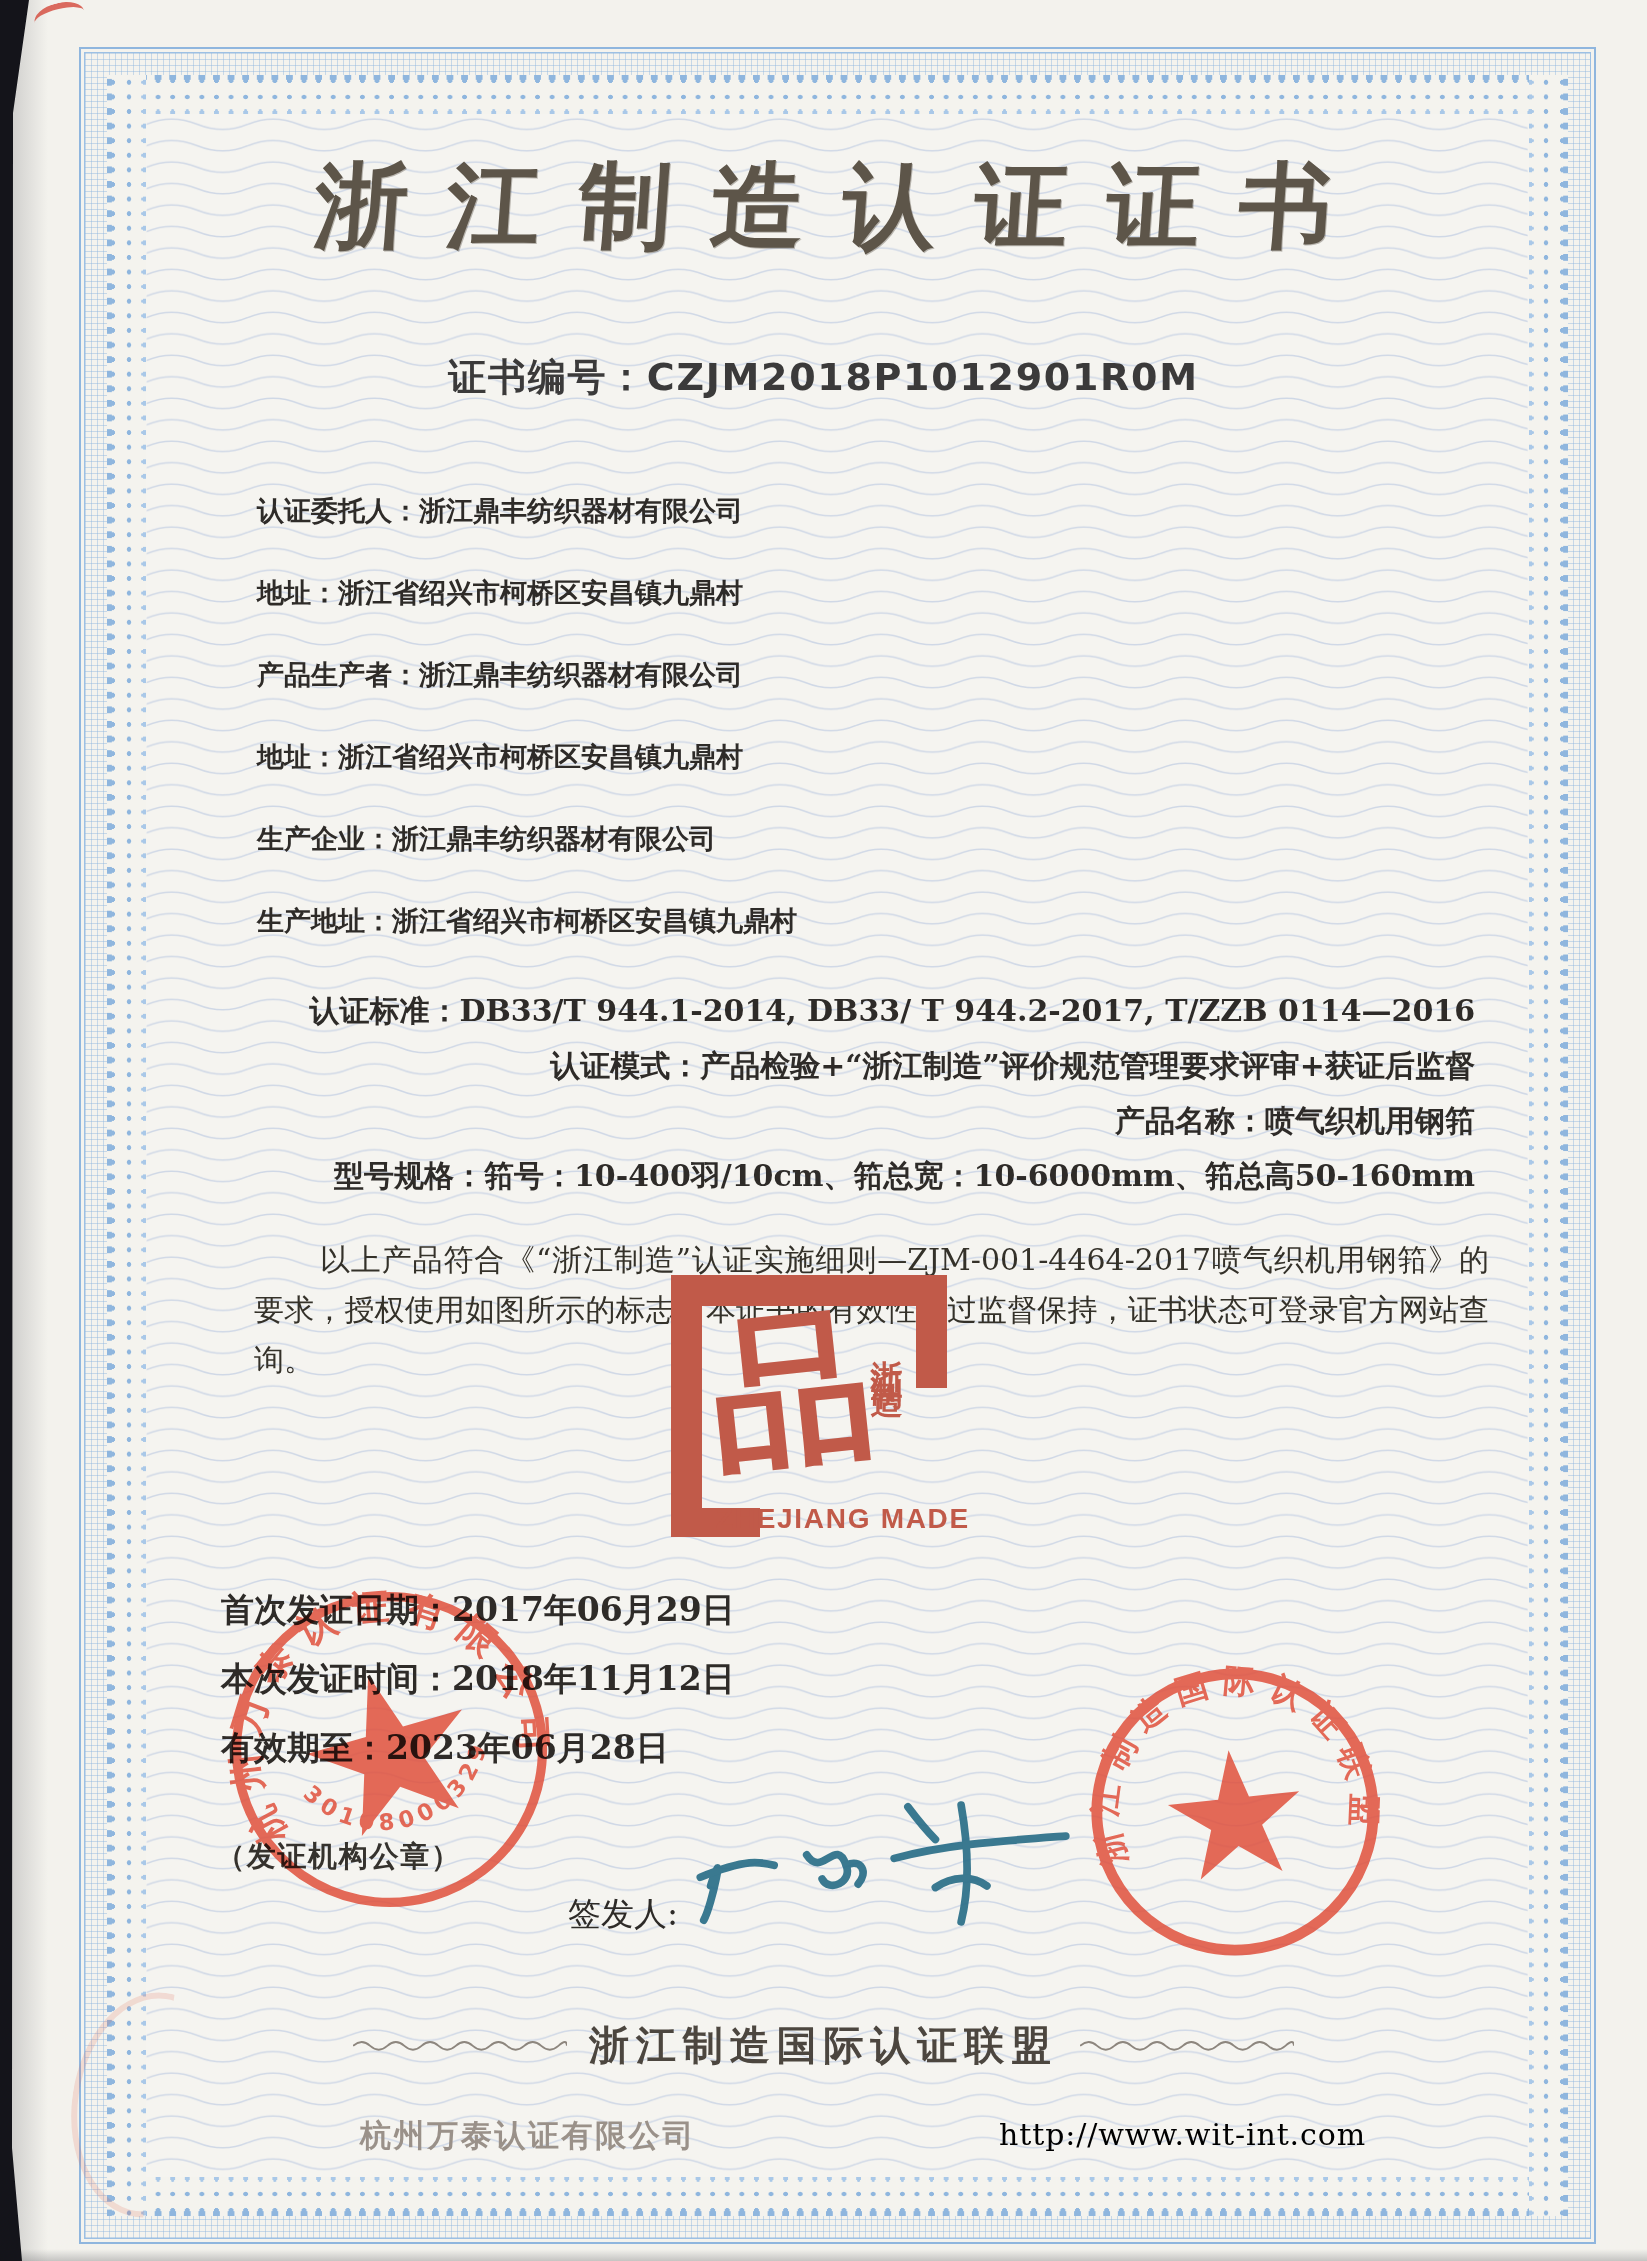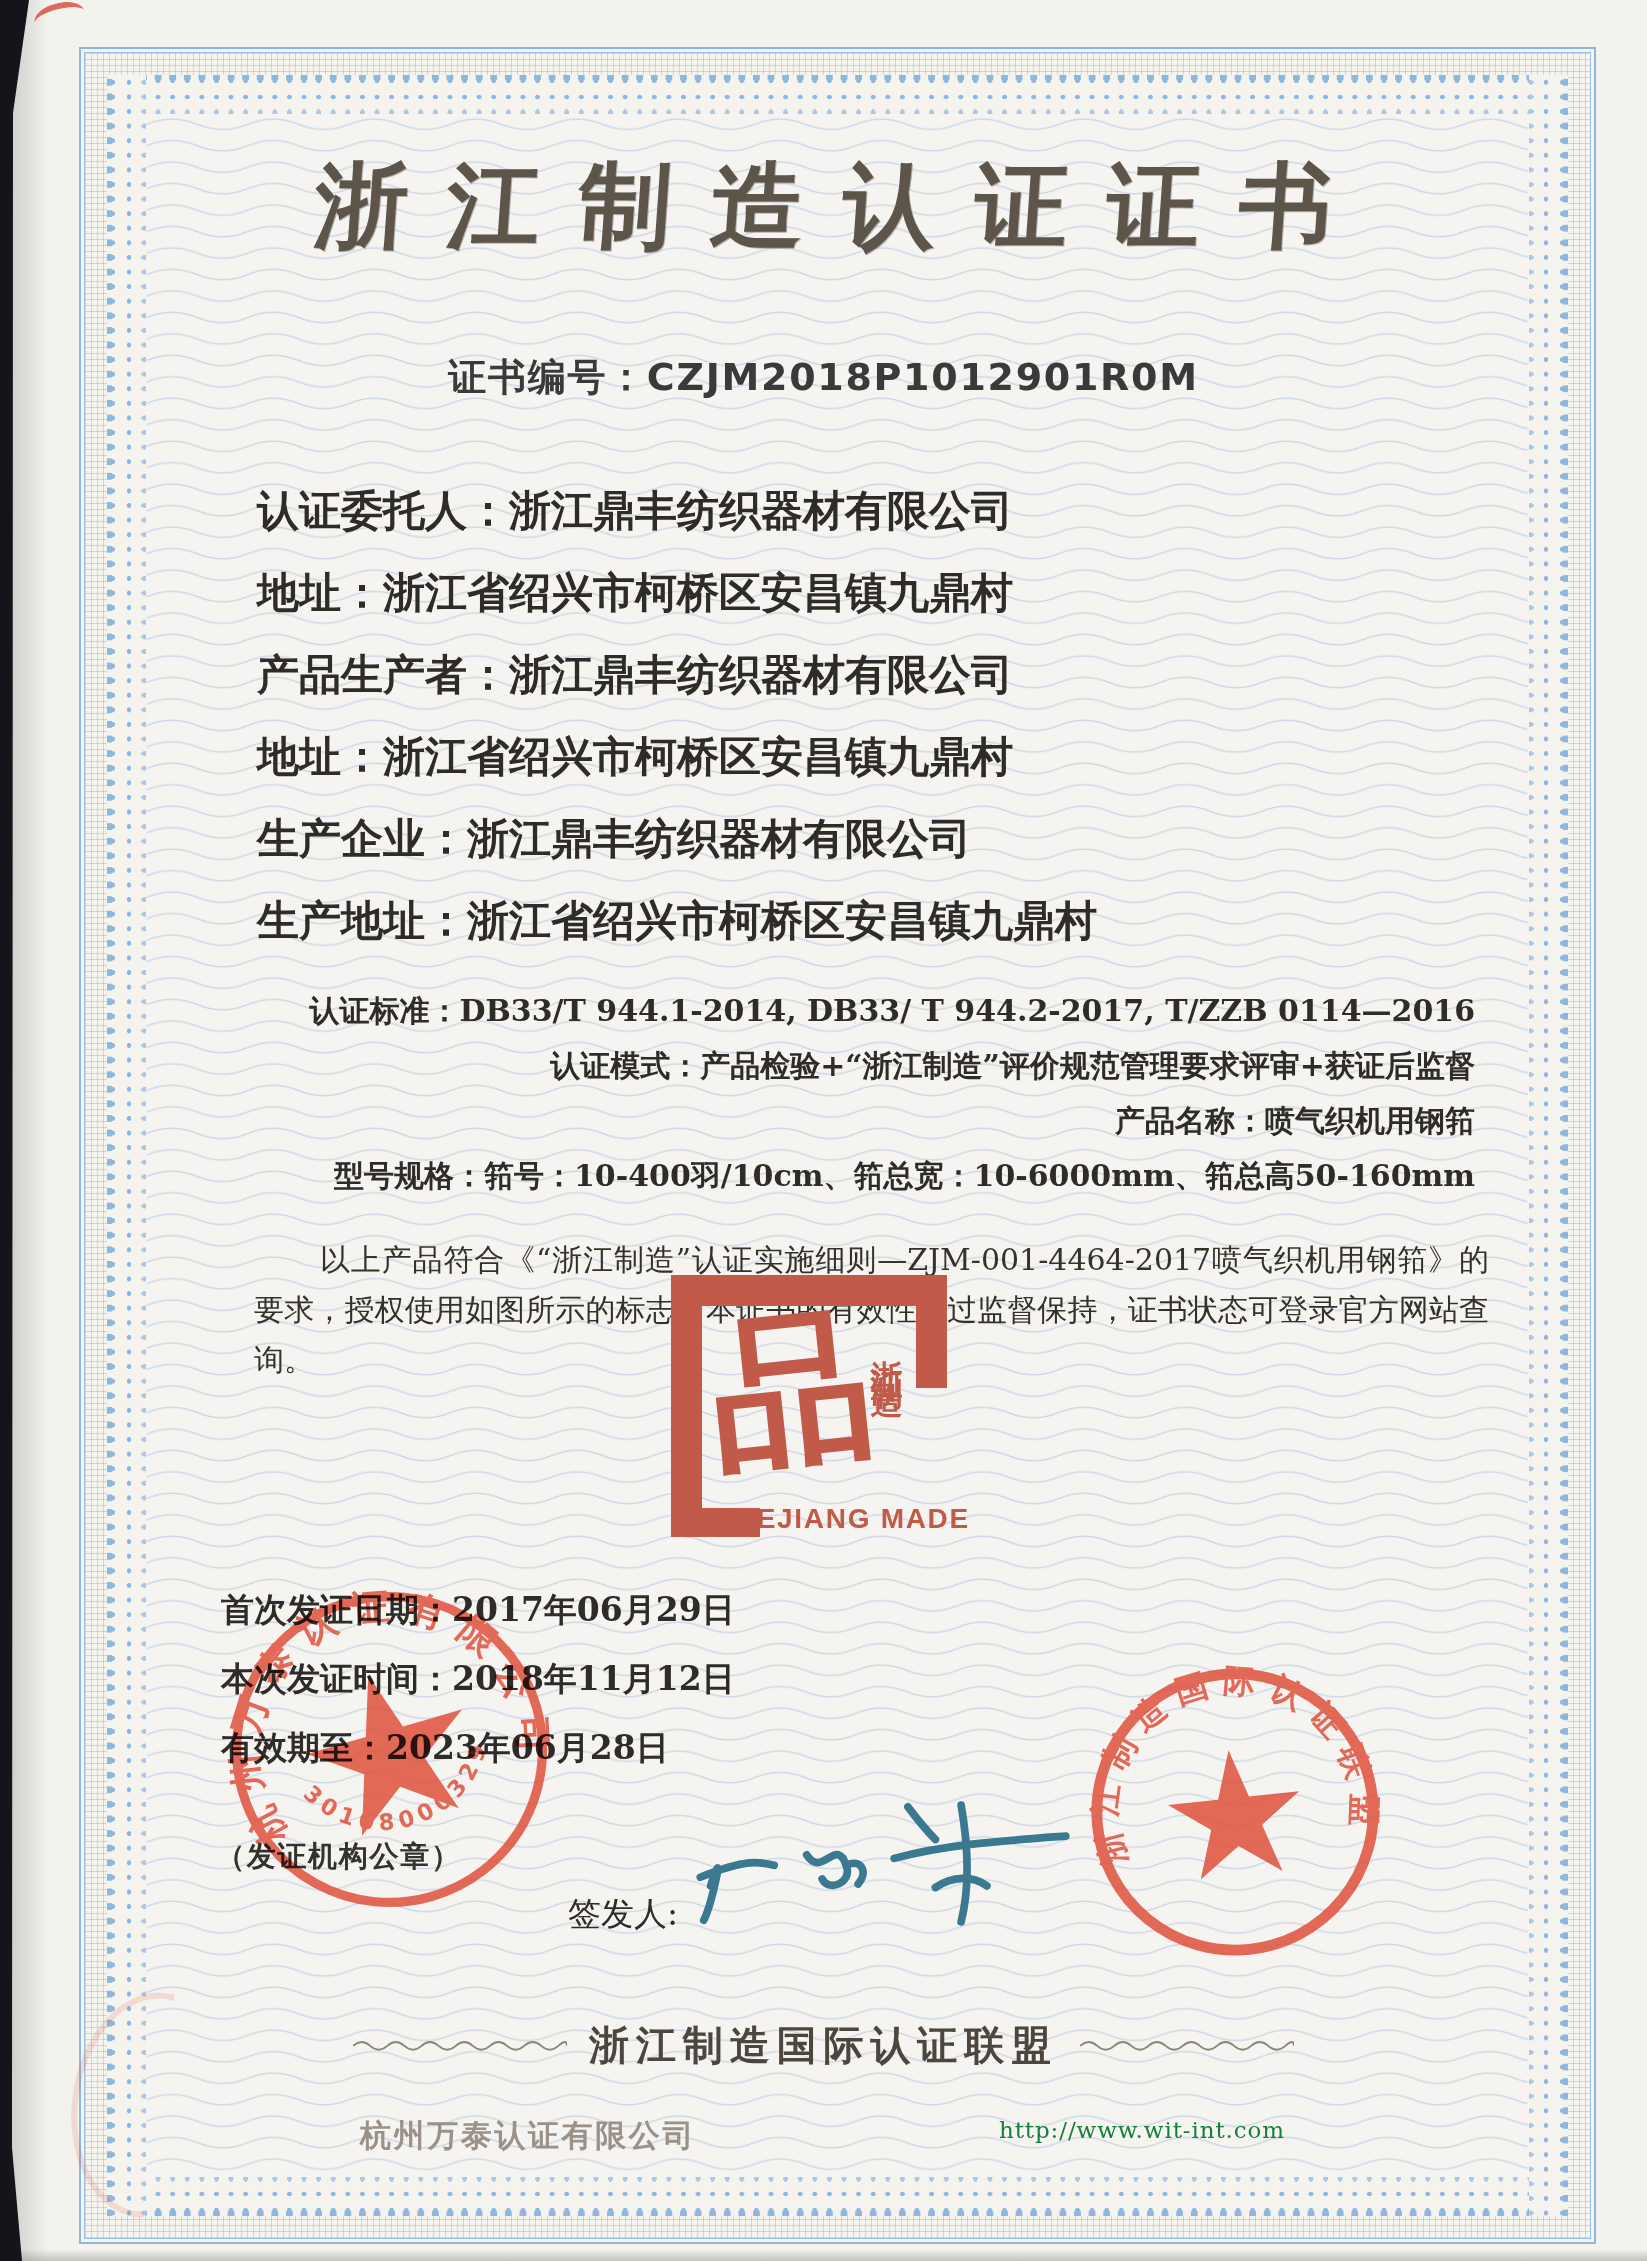--- a/index.html
+++ b/index.html
@@ -95,21 +95,21 @@
     text-shadow:0.9px 0.9px 0 rgba(70,60,50,.35);
   }
   .certno{
     position:absolute;left:0;top:352px;width:1647px;text-align:center;
     font-size:38px;font-weight:700;color:#3b3a3a;
     font-family:"DejaVu Sans","Liberation Sans",sans-serif;
     letter-spacing:1.7px;
   }
   .fields{
     position:absolute;left:257px;top:470px;width:1201px;
-    font-size:42px;font-weight:700;line-height:82px;color:#2e2b28;
+    font-size:27px;font-weight:700;line-height:82px;color:#2e2b28;
   }
   .standards{
     position:absolute;left:257px;top:983px;width:1218px;
     font-size:30px;font-weight:700;line-height:55px;color:#2e2b28;text-align:right;
   }
   .statement{
     position:absolute;left:254px;top:1235px;width:1235px;
     font-size:30px;line-height:1.67;color:#343129;
     text-align:justify;text-indent:2.2em;font-weight:500;
   }
@@ -167,21 +167,21 @@
   }
   .banner .text{
     font-size:40px;font-weight:700;color:#4c463f;letter-spacing:6.9px;
   }
   .footer-left{
     position:absolute;left:360px;top:2115px;
     font-size:31px;font-weight:600;color:#9a9189;letter-spacing:2.6px;
   }
   .footer-right{
     position:absolute;left:999px;top:2117px;
-    font-size:23px;color:#15803d;letter-spacing:0.9px;
+    font-size:30px;color:#000000;letter-spacing:0.9px;
     font-family:"DejaVu Serif","Liberation Serif",serif;
   }
 </style>
 </head>
 <body>
 
 <div class="scan-edge"></div>
 <div class="scan-edge-shadow"></div>
 <div class="bottom-shadow"></div>
 <div class="red-scuff"></div>

